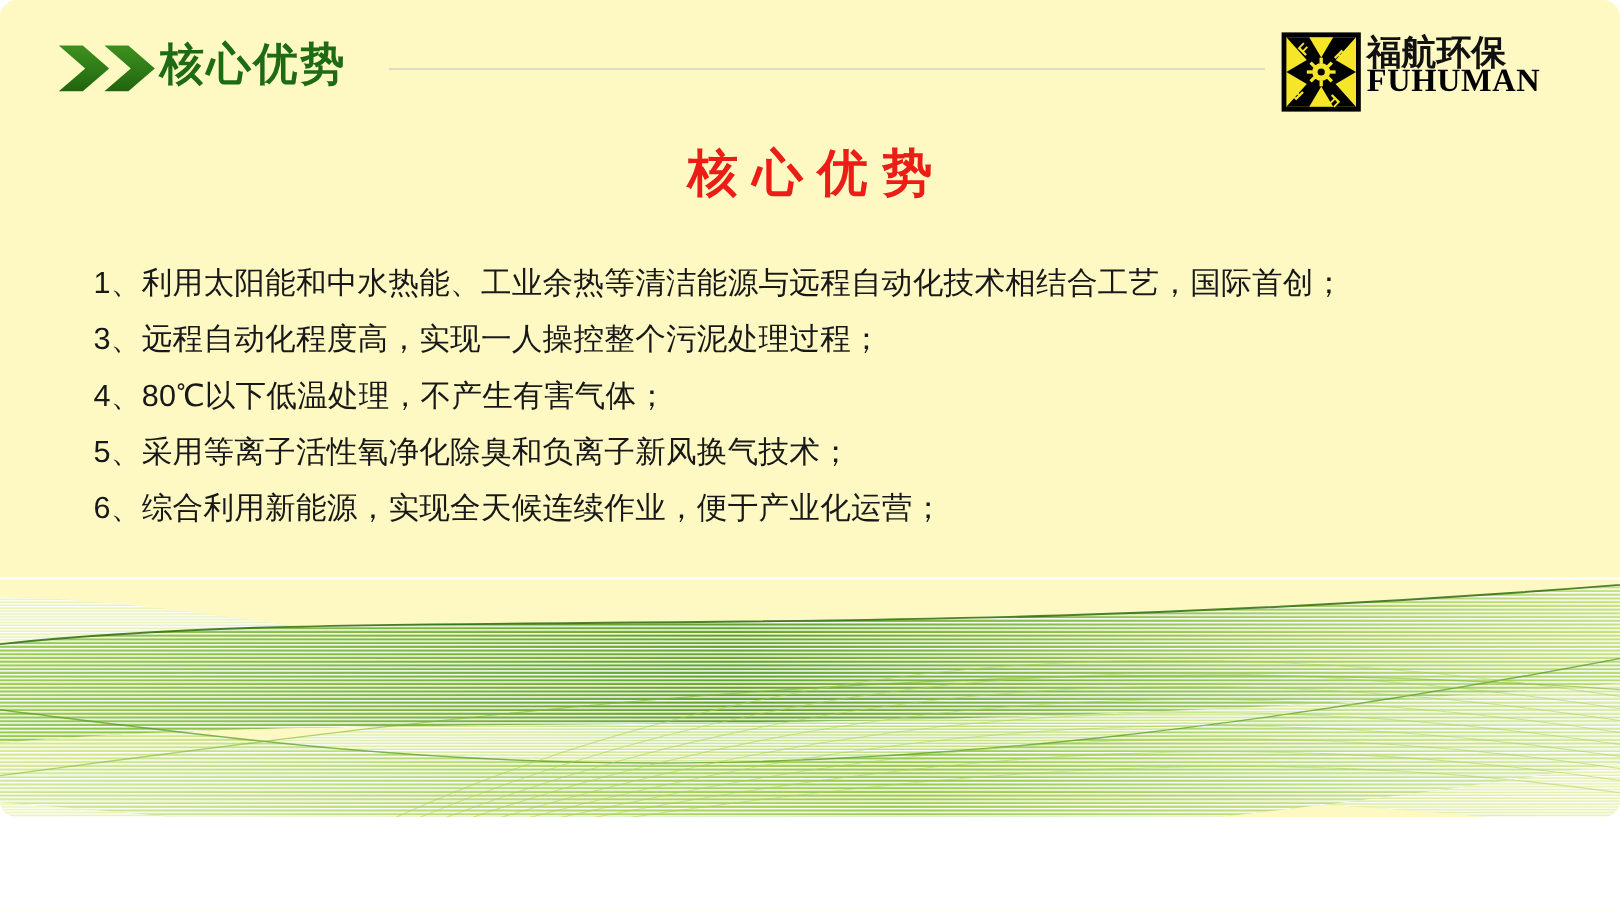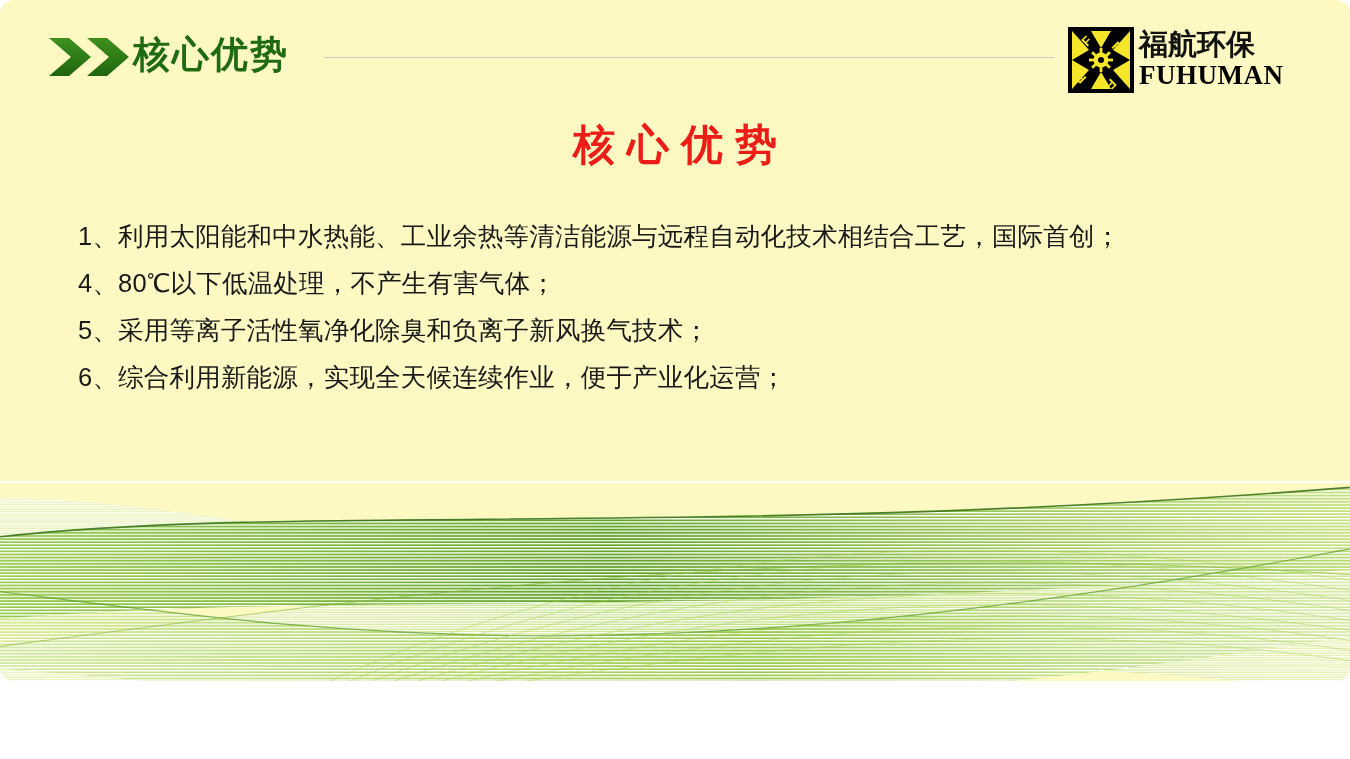--- a/index.html
+++ b/index.html
@@ -85,21 +85,21 @@
     font-size: 29px;
     font-weight: 700;
     color: #111111;
     letter-spacing: 0px;
     line-height: 34px;
     white-space: nowrap;
   }
   .logo-en {
     position: absolute;
     left: 0;
-    top: 33px;
+    top: 25px;
     font-family: "Liberation Serif", "DejaVu Serif", serif;
     font-size: 27px;
     font-weight: 700;
     color: #000000;
     letter-spacing: 0.5px;
     line-height: 31px;
     white-space: nowrap;
   }
 
   
@@ -203,20 +203,21 @@
         <div class="logo-cn">福航环保</div>
         <div class="logo-en">FUHUMAN</div>
       </div>
     </div>
   </div>
 
   <div class="slide-title">核心优势</div>
 
   <div class="bullets">
     <div class="bullet-line">1、利用太阳能和中水热能、工业余热等清洁能源与远程自动化技术相结合工艺，国际首创；</div>
+    <div class="bullet-line">3、远程自动化程度高，实现一人操控整个污泥处理过程；</div>
     <div class="bullet-line">4、80℃以下低温处理，不产生有害气体；</div>
     <div class="bullet-line">5、采用等离子活性氧净化除臭和负离子新风换气技术；</div>
     <div class="bullet-line">6、综合利用新能源，实现全天候连续作业，便于产业化运营；</div>
   </div>
 
   <div class="waves">
     <svg viewBox="0 0 1350 200" preserveAspectRatio="none" aria-hidden="true">
       <defs>
         <linearGradient id="gA" x1="0" y1="0" x2="1" y2="0">
           <stop offset="0%" stop-color="#8cc63f" stop-opacity="0.85"></stop>

